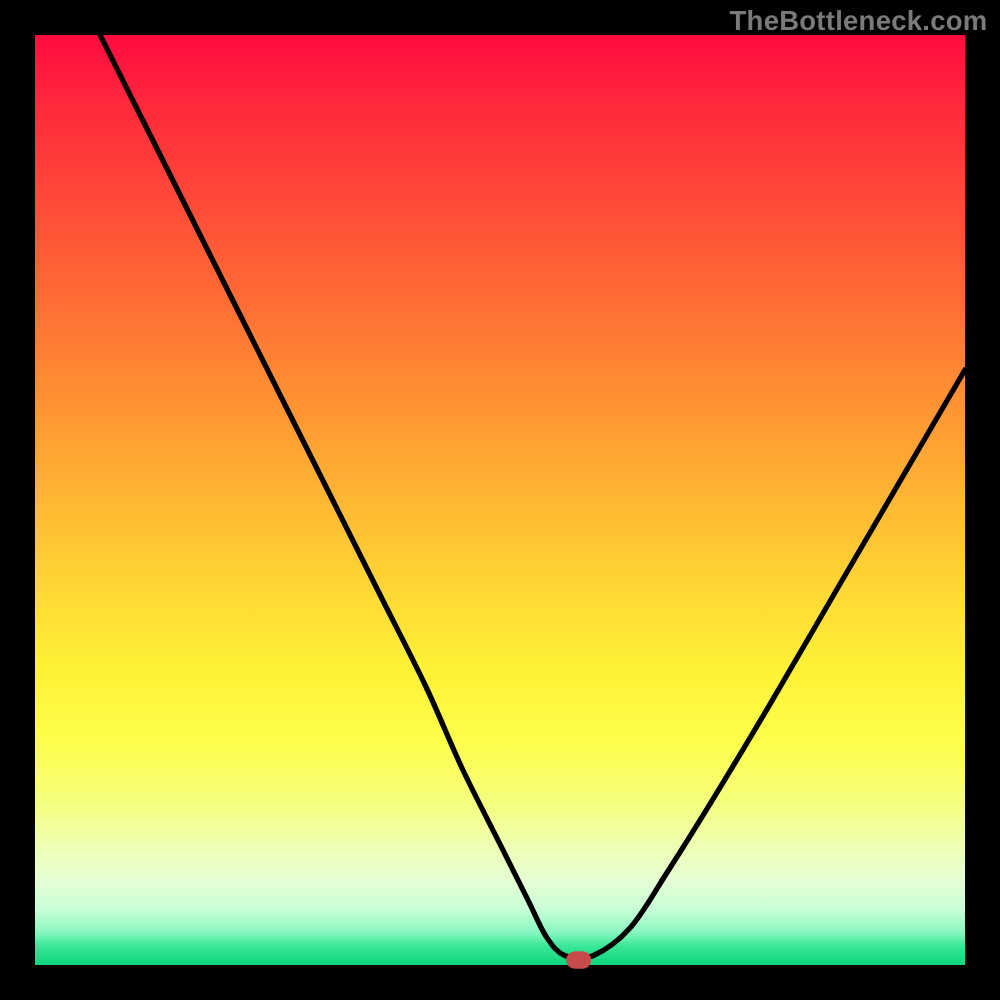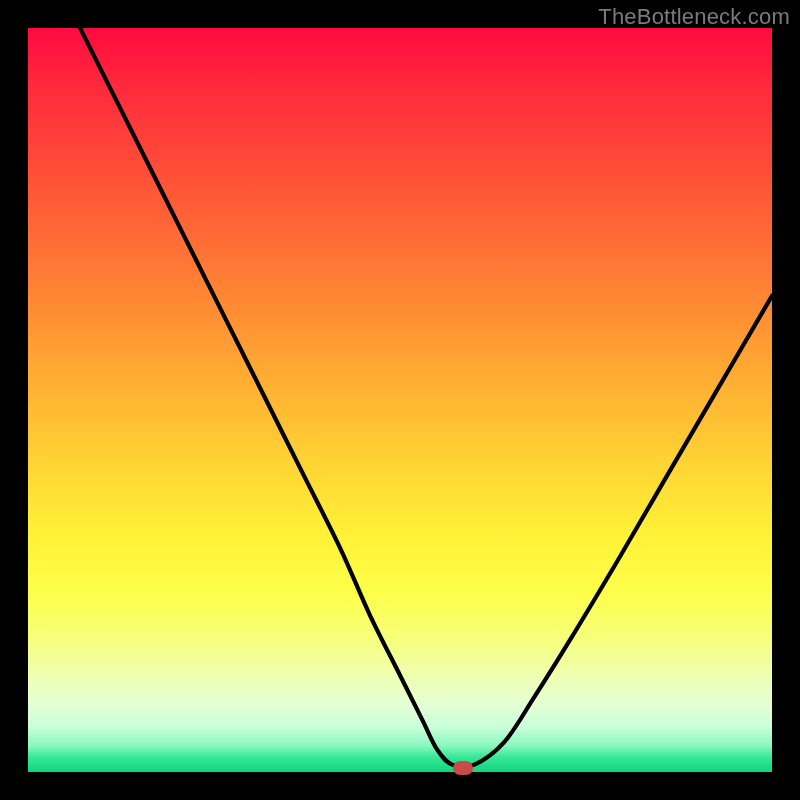--- a/index.html
+++ b/index.html
@@ -42,21 +42,21 @@
       #88f7bf 96.5%,
       #37e797 98%,
       #0fd47f 100%);
   }
   .watermark {
     position: absolute;
     top: 4px;
     right: 10px;
     color: #7a7a7a;
     font-size: 22px;
-    font-weight: 400;
+    font-weight: 700;
     letter-spacing: 0.2px;
     user-select: none;
   }
   svg.curve {
     position: absolute;
     left: 0;
     top: 0;
     width: 744px;
     height: 744px;
   }

